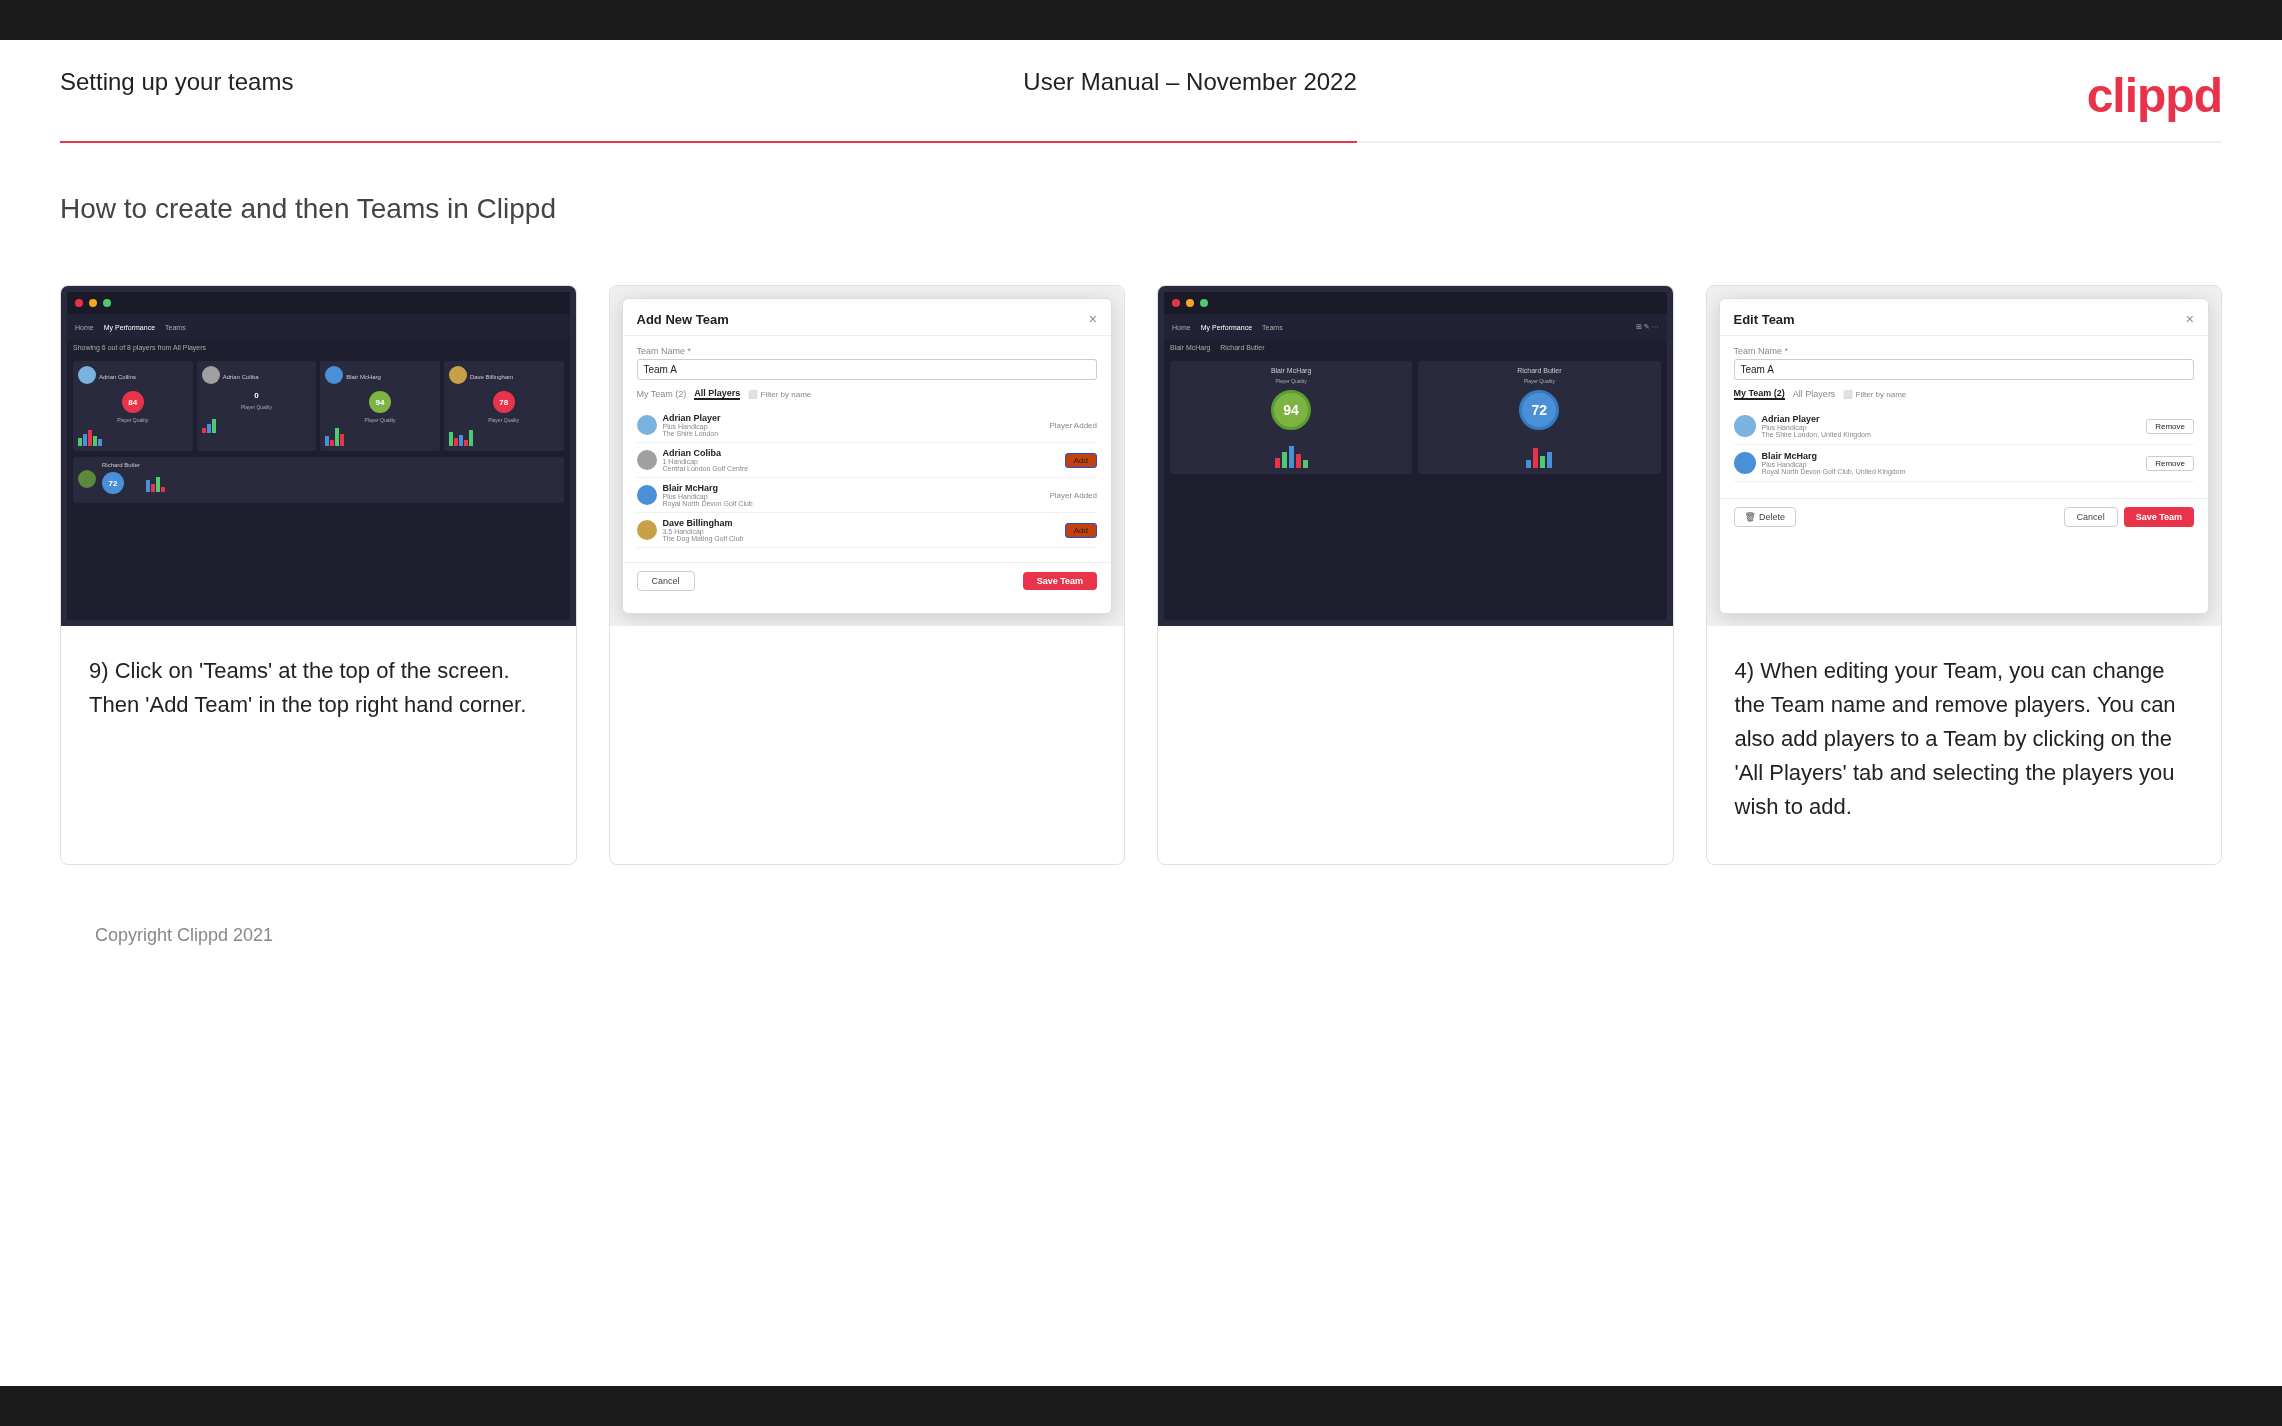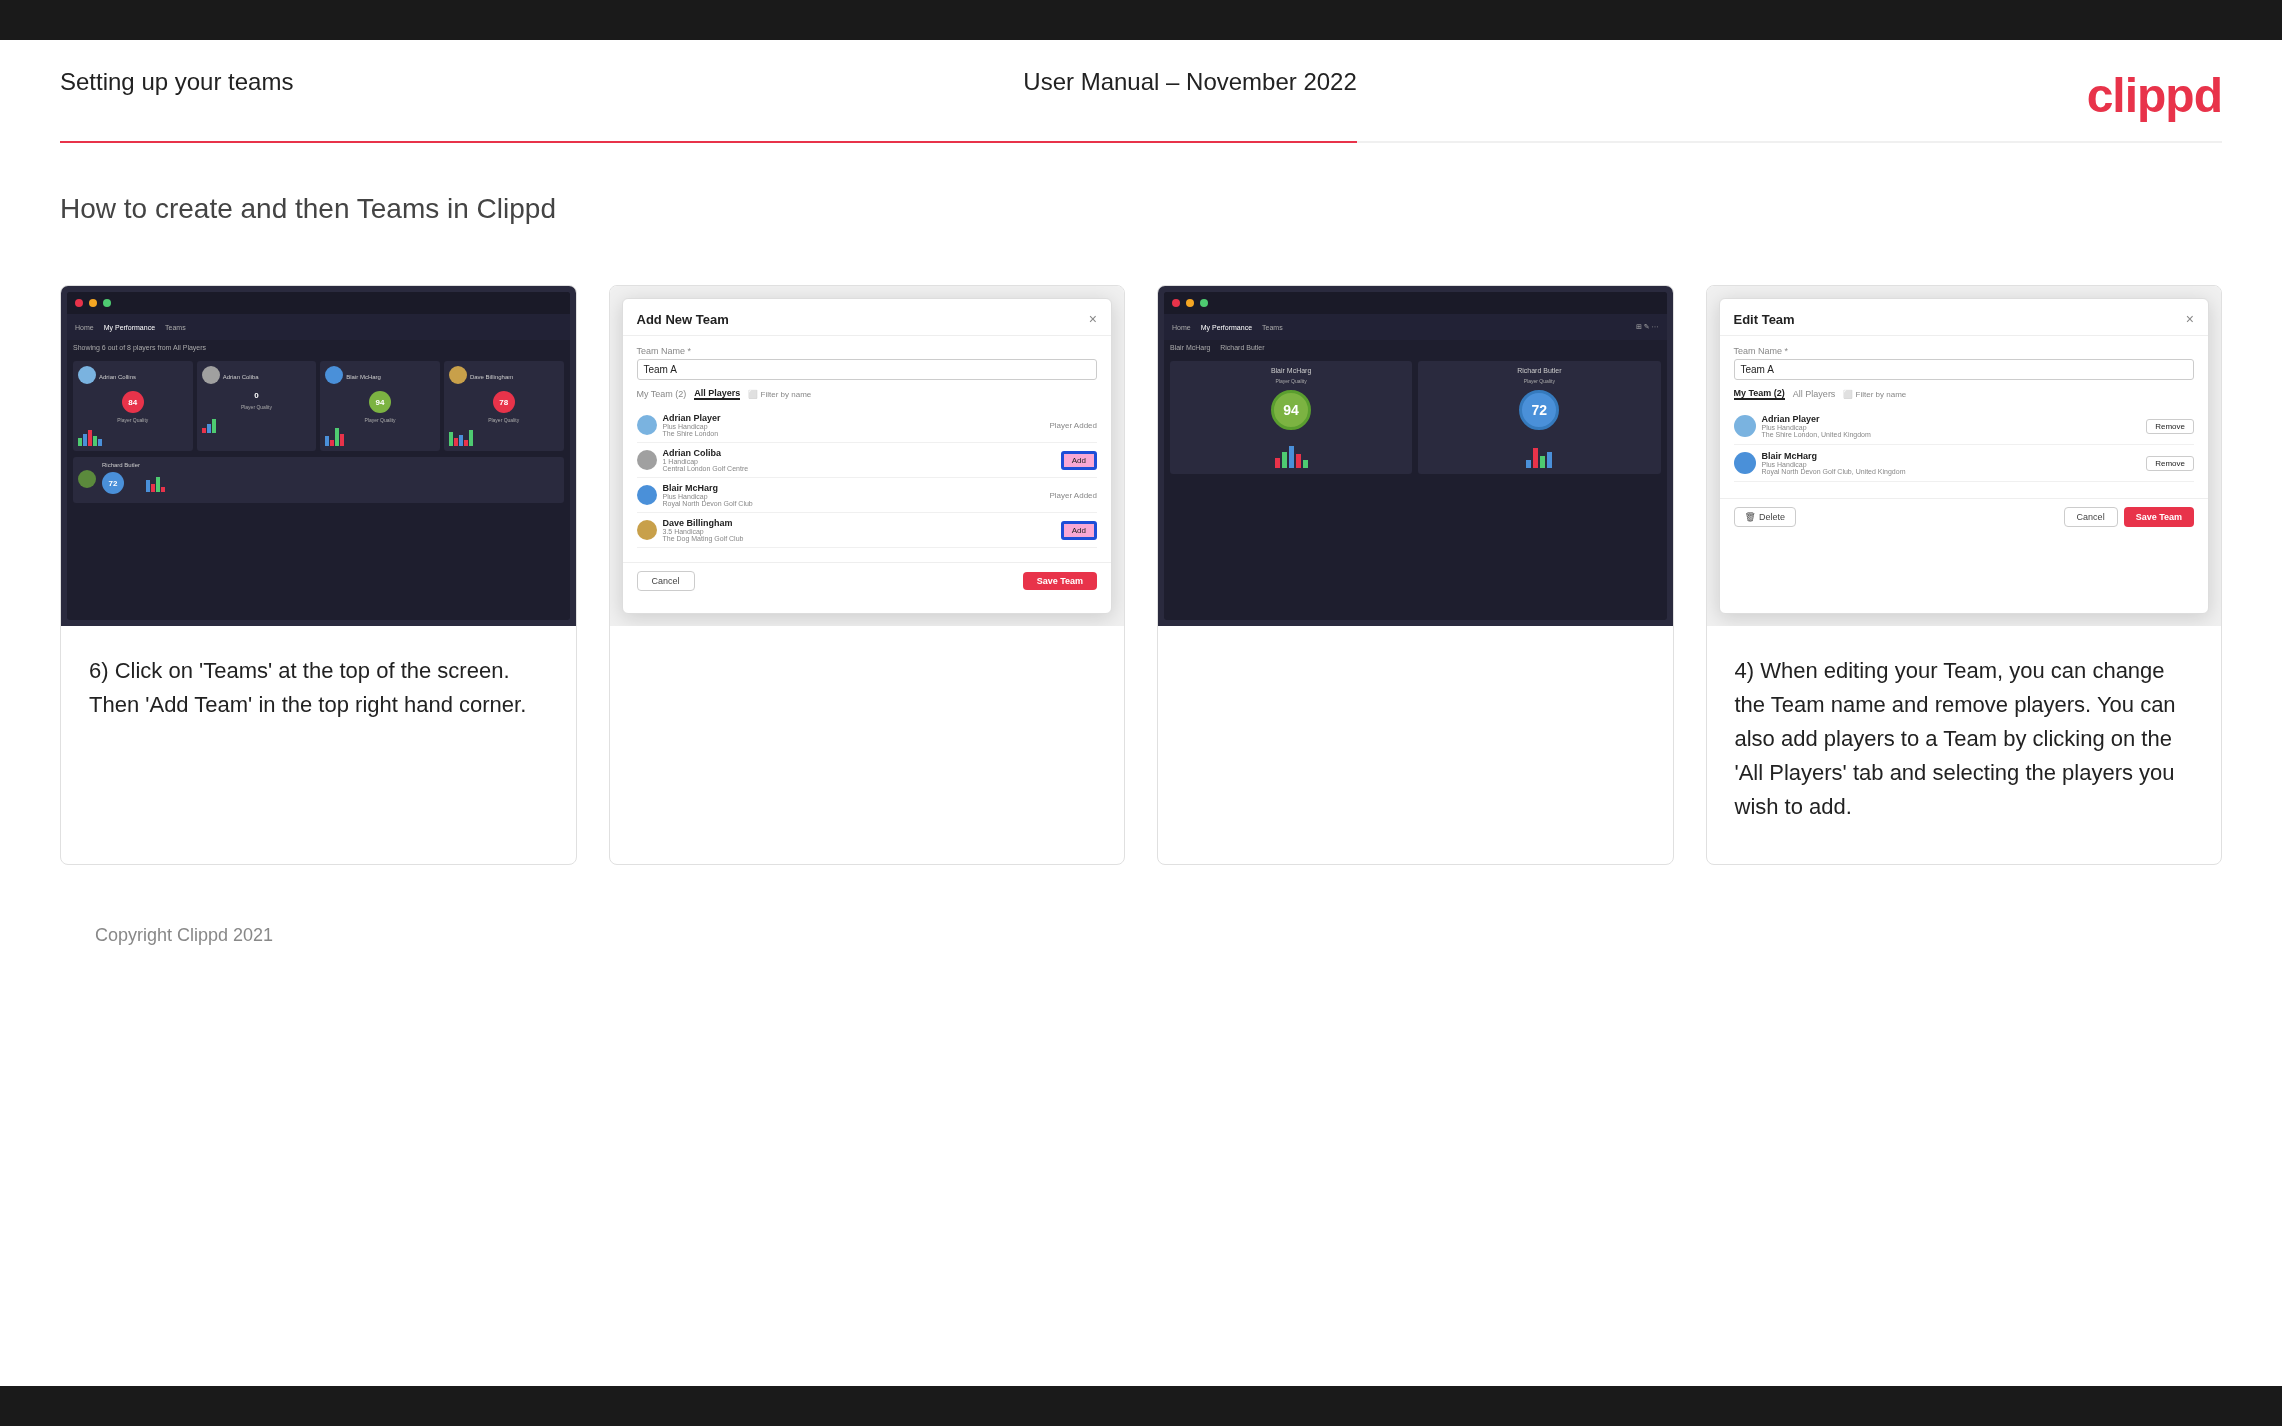--- a/index.html
+++ b/index.html
@@ -192,21 +192,21 @@
       display: flex; align-items: center; justify-content: space-between;
       padding: 5px 0; border-bottom: 1px solid #f0f0f0;
     }
     .ss2-player-info { display: flex; align-items: center; gap: 6px; }
     .ss2-player-avatar {
       width: 20px; height: 20px; border-radius: 50%; background: #ccc;
     }
     .ss2-player-name { font-size: 9px; font-weight: 600; color: #222; }
     .ss2-player-club { font-size: 7px; color: #888; }
     .ss2-add-btn {
-      background: #f9a8d4; border: 3px solid #1d4ed8; border-radius: 3px;
+      background: #c2410c; border: 1px solid #1d4ed8; border-radius: 3px;
       font-size: 8px; padding: 2px 8px; color: #222; cursor: pointer;
     }
     .ss2-added { font-size: 8px; color: #888; }
     .ss2-footer {
       display: flex; justify-content: space-between; align-items: center;
       padding: 8px 14px; border-top: 1px solid #eee; margin-top: 4px;
     }
     .ss2-cancel-btn {
       background: #fff; border: 1px solid #ccc; border-radius: 4px;
       font-size: 9px; padding: 4px 14px; cursor: pointer; color: #444;
@@ -455,21 +455,21 @@
               <div class="ss1-bars" style="flex:1;">
                 <div class="ss1-bar ss1-blue" style="height:12px;"></div>
                 <div class="ss1-bar" style="height:8px;"></div>
                 <div class="ss1-bar ss1-green" style="height:15px;"></div>
                 <div class="ss1-bar" style="height:5px;"></div>
               </div>
             </div>
           </div>
         </div>
       </div>
-      <div class="card-text">6) Click on 'Teams' at the top of the screen. Then 'Add Team' in the top right hand corner.</div>
+      <div class="card-text">9) Click on 'Teams' at the top of the screen. Then 'Add Team' in the top right hand corner.</div>
     </div>
 
     <div class="card">
       <div class="card-screenshot" style="background:#f0f0f0;">
         <div class="ss2">
           <div class="ss2-header">
             <span class="ss2-title">Add New Team</span>
             <span class="ss2-close">×</span>
           </div>
           <div class="ss2-body">

